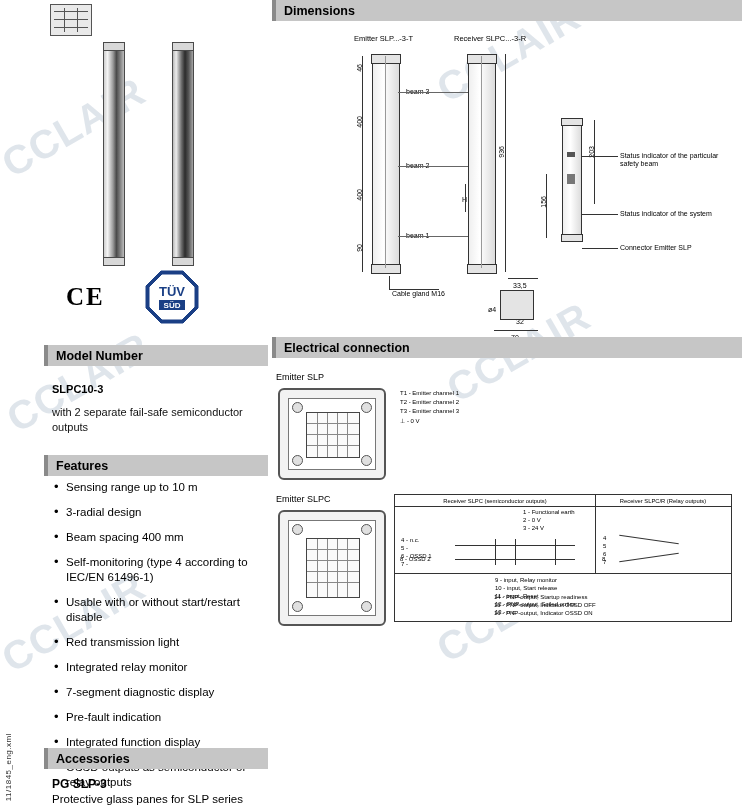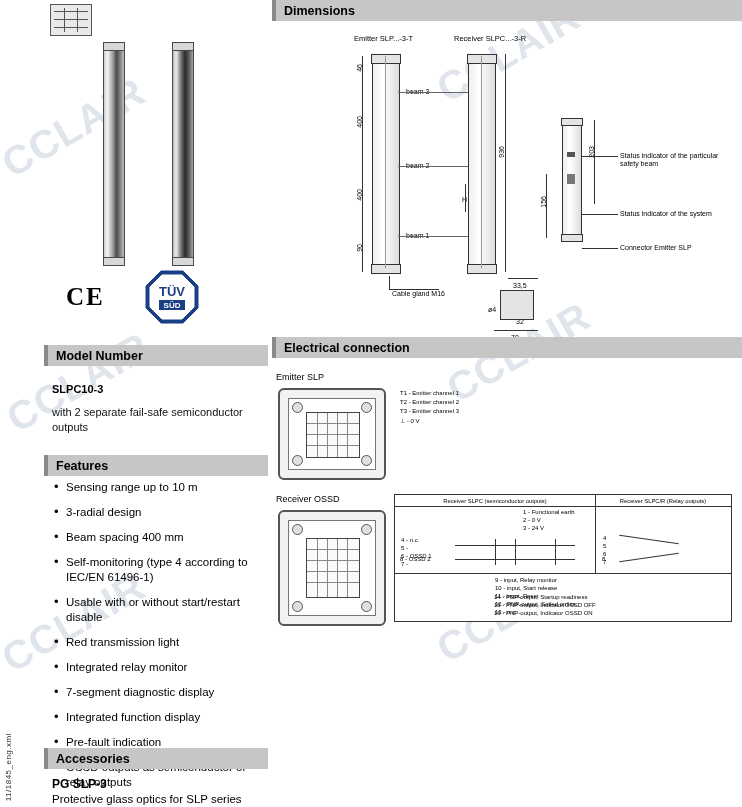--- a/index.html
+++ b/index.html
@@ -160,30 +160,30 @@
 
     <ul class="feat" style="top:480px;">
       <li>Sensing range up to 10 m</li>
       <li>3-radial design</li>
       <li>Beam spacing 400 mm</li>
       <li>Self-monitoring (type 4 according to IEC/EN 61496-1)</li>
       <li>Usable with or without start/restart disable</li>
       <li>Red transmission light</li>
       <li>Integrated relay monitor</li>
       <li>7-segment diagnostic display</li>
+      <li>Pre-fault indication</li>
       <li>Integrated function display</li>
-      <li>Pre-fault indication</li>
       <li>OSSD outputs as semiconductor or relay outputs</li>
     </ul>
 
     <div class="sec-head" style="top:748px;">
       <span>Accessories</span>
     </div>
     <div class="acc-title" style="top:777px;">PG SLP-3</div>
-    <div class="acc-text" style="top:792px;">Protective glass optics for SLP series</div>
+    <div class="acc-text" style="top:792px;">Protective glass panes for SLP series</div>
 
     <div class="sidecode">11/1845_eng.xml</div>
   </div>
 
   <div class="right">
 
     <div class="rhead" style="top:0px;">
       <span>Dimensions</span>
     </div>
 
@@ -280,21 +280,21 @@
           <div class="col" style="left:30px;"></div>
           <div class="col" style="left:40px;"></div>
         </div>
       </div>
 
       <div class="pinline" style="left:128px;top:28px;">T1  -  Emitter channel 1</div>
       <div class="pinline" style="left:128px;top:37px;">T2  -  Emitter channel 2</div>
       <div class="pinline" style="left:128px;top:46px;">T3  -  Emitter channel 3</div>
       <div class="pinline" style="left:128px;top:55px;">⊥   -  0 V</div>
 
-      <div class="lbl b" style="left:4px;top:132px;font-size:9px;">Receiver OSSD</div>
+      <div class="lbl b" style="left:4px;top:132px;font-size:9px;">Emitter SLPC</div>
 
       <div class="conn" style="left:6px;top:148px;width:104px;height:112px;">
         <div class="inner"></div>
         <div class="screw" style="left:12px;top:12px;"></div>
         <div class="screw" style="right:12px;top:12px;"></div>
         <div class="screw" style="left:12px;bottom:12px;"></div>
         <div class="screw" style="right:12px;bottom:12px;"></div>
         <div class="termblk" style="left:26px;top:26px;width:52px;height:58px;">
           <div class="row" style="top:10px;"></div>
           <div class="row" style="top:21px;"></div>

